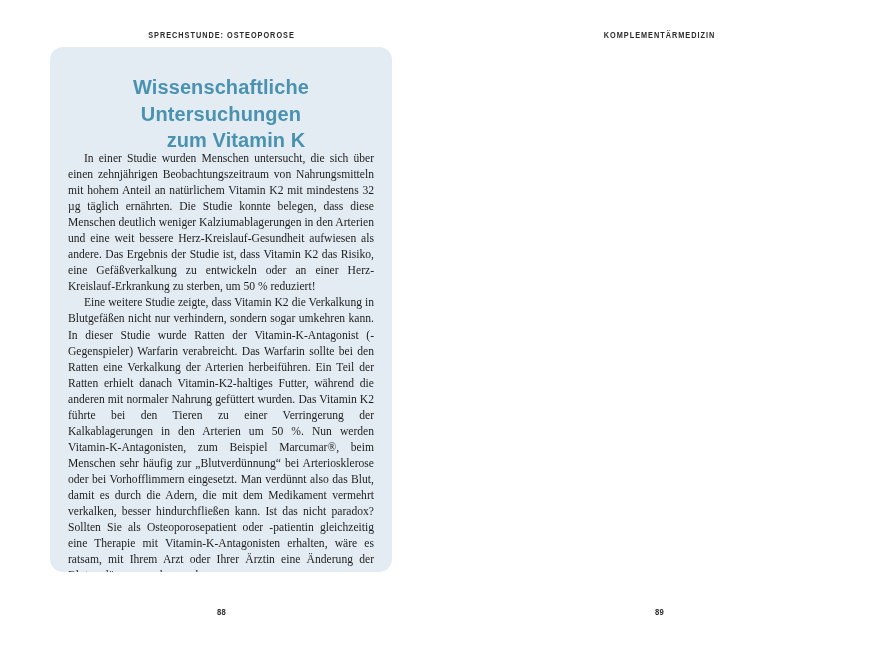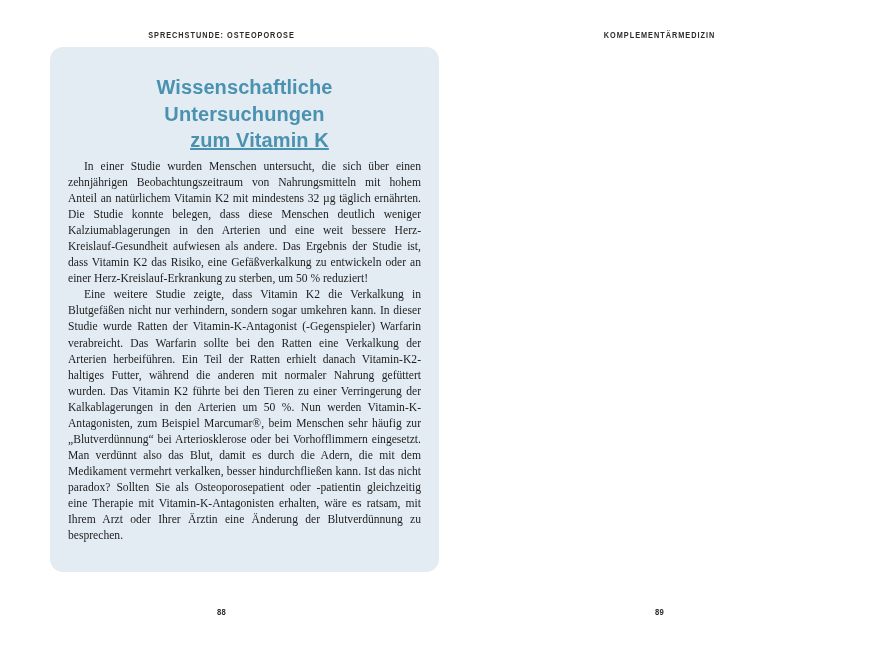--- a/index.html
+++ b/index.html
@@ -53,54 +53,53 @@
     position: absolute;
     background: #e3ecf3;
     border-radius: 13px;
     overflow: hidden;
   }
   .panel-left {
     left: 50px;
     top: 47px;
     width: 342px;
     height: 525px;
-    padding-left: 47px;
   }
 
   
   .article-title {
     position: absolute;
     left: 26px;
     right: 26px;
     top: 27px;
     text-align: center;
     font-family: "Liberation Sans Narrow", "Liberation Sans", sans-serif;
     font-weight: 700;
     font-size: 20px;
     line-height: 1.33;
     color: #4a92b0;
     letter-spacing: 0.1px;
   }
   .article-title .ln { display: block; }
-  .article-title .ln2 { padding-left: 30px; text-decoration: underline; }
+  .article-title .ln2 { padding-left: 30px; }
 
   
   .body-col {
     position: absolute;
     left: 18px;
     right: 18px;
     font-family: "Liberation Serif", serif;
     font-size: 11.6px;
     line-height: 16.05px;
     color: #1d1d1d;
     text-align: justify;
     text-justify: inter-word;
     hyphens: manual;
   }
-  .body-left  { top: 112px; }
+  .body-left  { top: 104px; }
 
   .body-col p {
     margin: 0;
     text-indent: 16px;
   }
 
   
   .folio {
     position: absolute;
     top: 607px;

